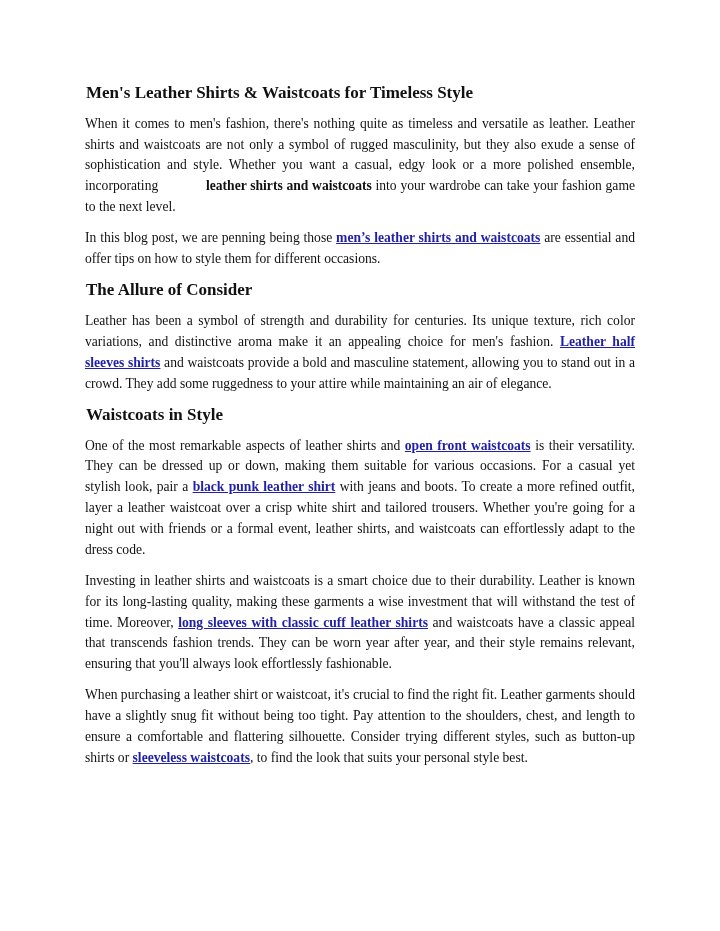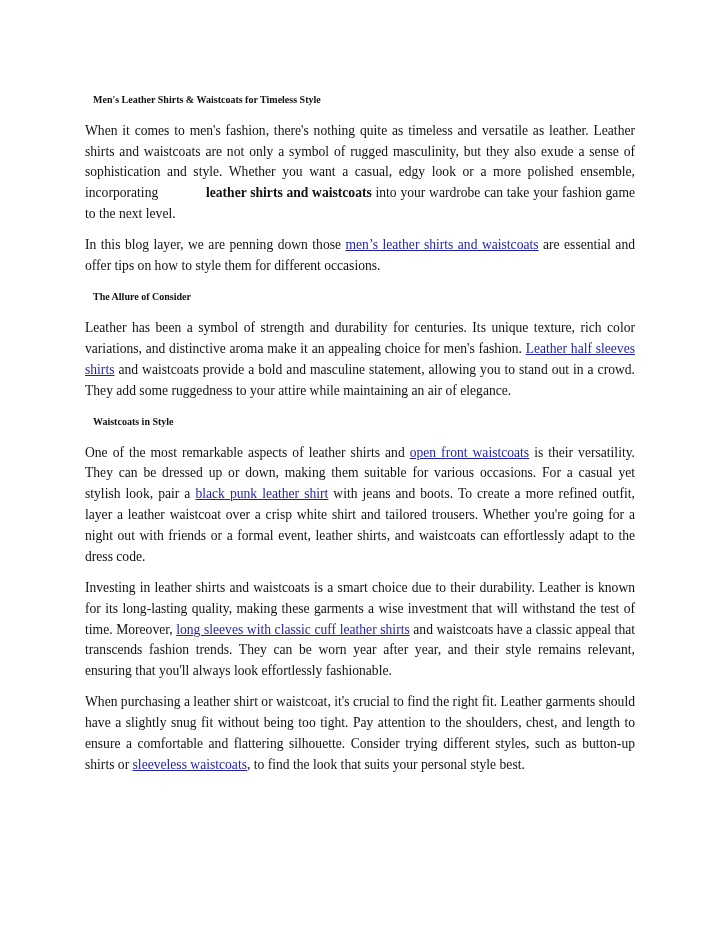--- a/index.html
+++ b/index.html
@@ -8,47 +8,47 @@
     position: absolute;
     left: 85px;
     top: 82px;
     width: 550px;
     font-family: "Liberation Serif", "DejaVu Serif", serif;
     font-size: 13.6px;
     line-height: 20.8px;
     color: #111111;
   }
   h1, h2 {
-    font-size: 10px;
+    font-size: 17px;
     font-weight: bold;
-    margin: 8px;
+    margin: 1px;
     line-height: 20.8px;
   }
   h1 { margin-bottom: 10px; }
   h2 { margin-bottom: 10px; }
   p {
     margin: 0 0 10.5px 0;
     text-align: justify;
   }
   a.link {
     color: #1f1fa8;
-    font-weight: normal;
+    font-weight: bold;
     text-decoration: underline;
   }
   b { font-weight: bold; padding-left: 44px; }
 </style>
 </head>
 <body>
 
 <div class="page">
   <h1>Men's Leather Shirts &amp; Waistcoats for Timeless Style</h1>
 
   <p><span>When it comes to men's fashion, there's nothing quite as timeless and versatile as leather. Leather shirts and waistcoats are not only a symbol of rugged masculinity, but they also exude a sense of sophistication and style. Whether you want a casual, edgy look or a more polished ensemble, incorporating </span><b>leather shirts and waistcoats</b><span> into your wardrobe can take your fashion game to the next level.</span></p>
 
-  <p><span>In this blog layer, we are penning down those </span><a class="link" href="#">men’s leather shirts and waistcoats</a><span> are essential and offer tips on how to style them for different occasions.</span></p>
+  <p><span>In this blog post, we are penning being those </span><a class="link" href="#">men’s leather shirts and waistcoats</a><span> are essential and offer tips on how to style them for different occasions.</span></p>
 
   <h2>The Allure of Consider</h2>
   <p><span>Leather has been a symbol of strength and durability for centuries. Its unique texture, rich color variations, and distinctive aroma make it an appealing choice for men's fashion. </span><a class="link" href="#">Leather half sleeves shirts</a><span> and waistcoats provide a bold and masculine statement, allowing you to stand out in a crowd. They add some ruggedness to your attire while maintaining an air of elegance.</span></p>
 
   <h2>Waistcoats in Style</h2>
   <p><span>One of the most remarkable aspects of leather shirts and </span><a class="link" href="#">open front waistcoats</a><span> is their versatility. They can be dressed up or down, making them suitable for various occasions. For a casual yet stylish look, pair a </span><a class="link" href="#">black punk leather shirt</a><span> with jeans and boots. To create a more refined outfit, layer a leather waistcoat over a crisp white shirt and tailored trousers. Whether you're going for a night out with friends or a formal event, leather shirts, and waistcoats can effortlessly adapt to the dress code.</span></p>
 
   <p><span>Investing in leather shirts and waistcoats is a smart choice due to their durability. Leather is known for its long-lasting quality, making these garments a wise investment that will withstand the test of time. Moreover, </span><a class="link" href="#">long sleeves with classic cuff leather shirts</a><span> and waistcoats have a classic appeal that transcends fashion trends. They can be worn year after year, and their style remains relevant, ensuring that you'll always look effortlessly fashionable.</span></p>
 
   <p><span>When purchasing a leather shirt or waistcoat, it's crucial to find the right fit. Leather garments should have a slightly snug fit without being too tight. Pay attention to the shoulders, chest, and length to ensure a comfortable and flattering silhouette. Consider trying different styles, such as button-up shirts or </span><a class="link" href="#">sleeveless waistcoats</a><span>, to find the look that suits your personal style best.</span></p>

